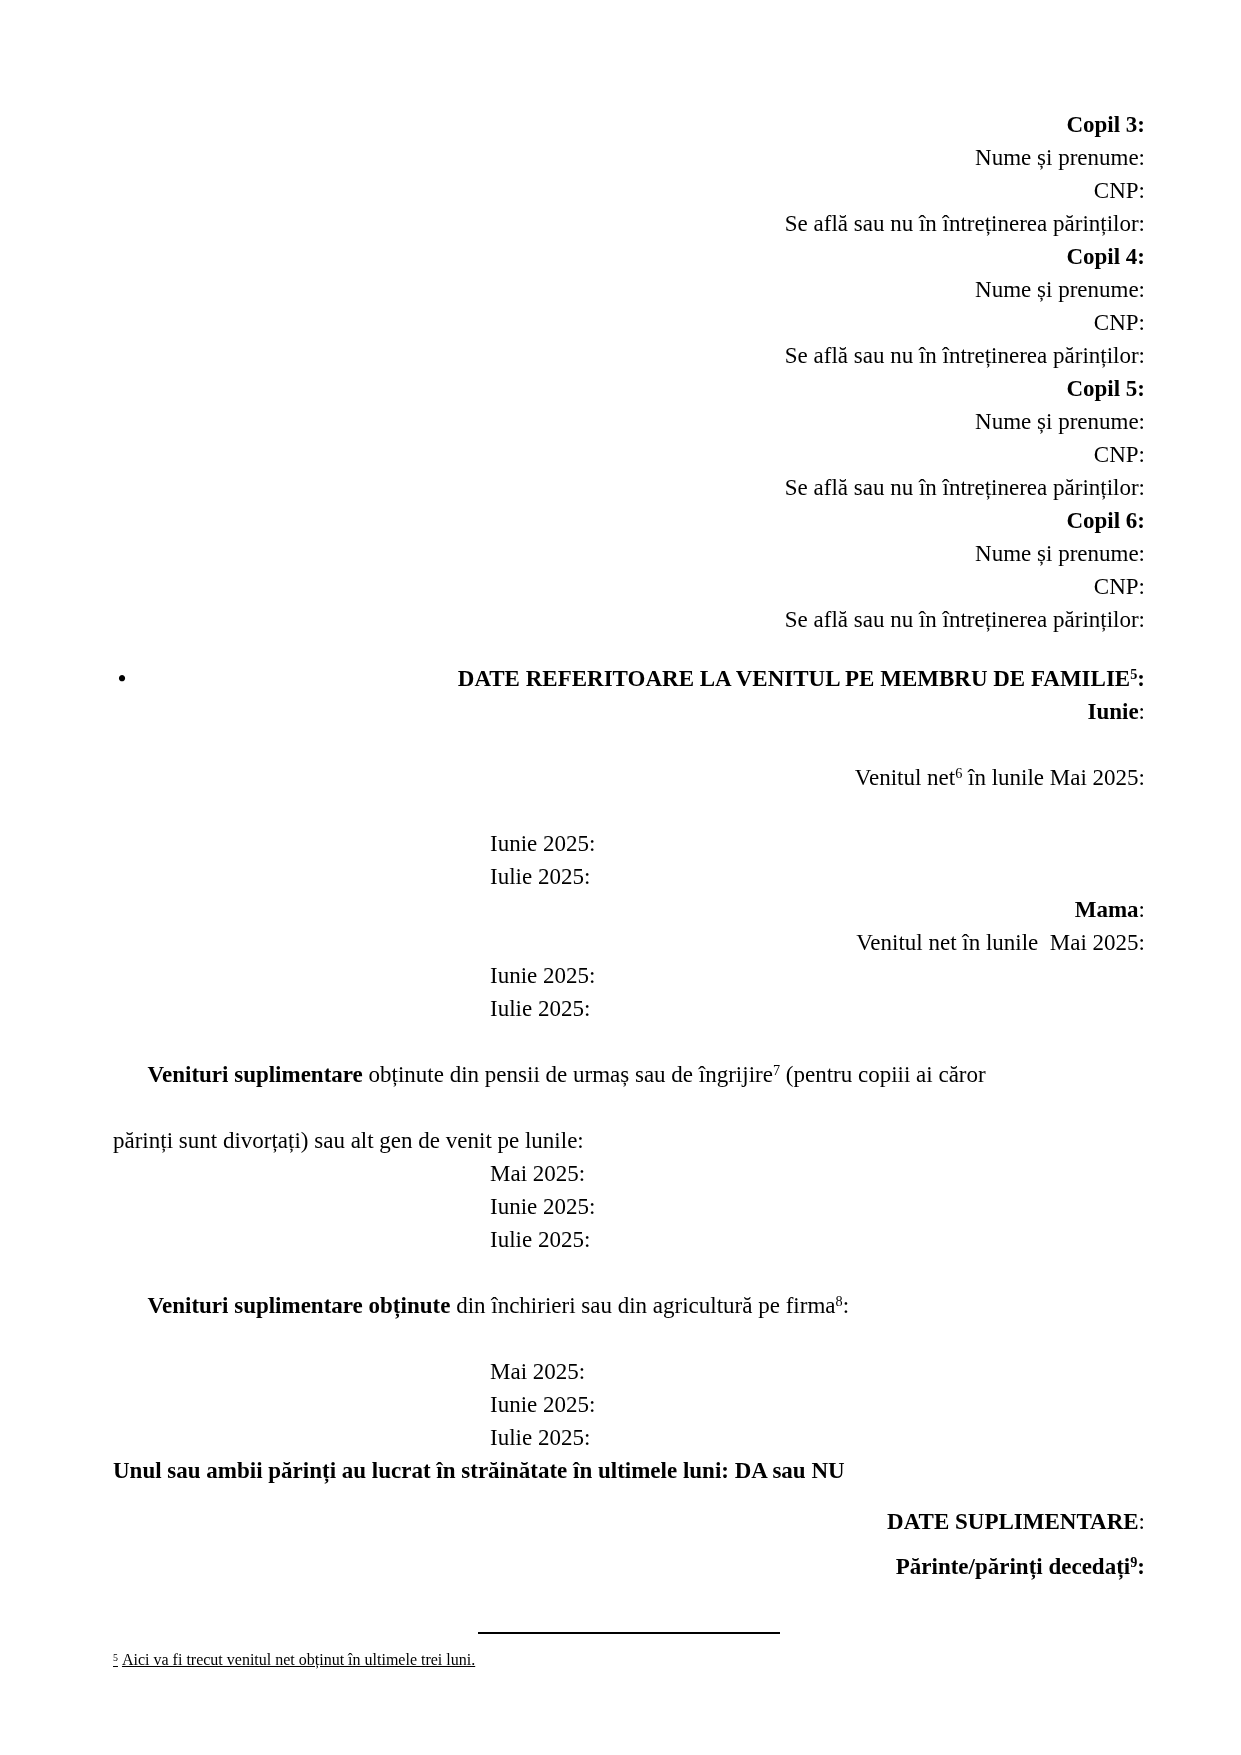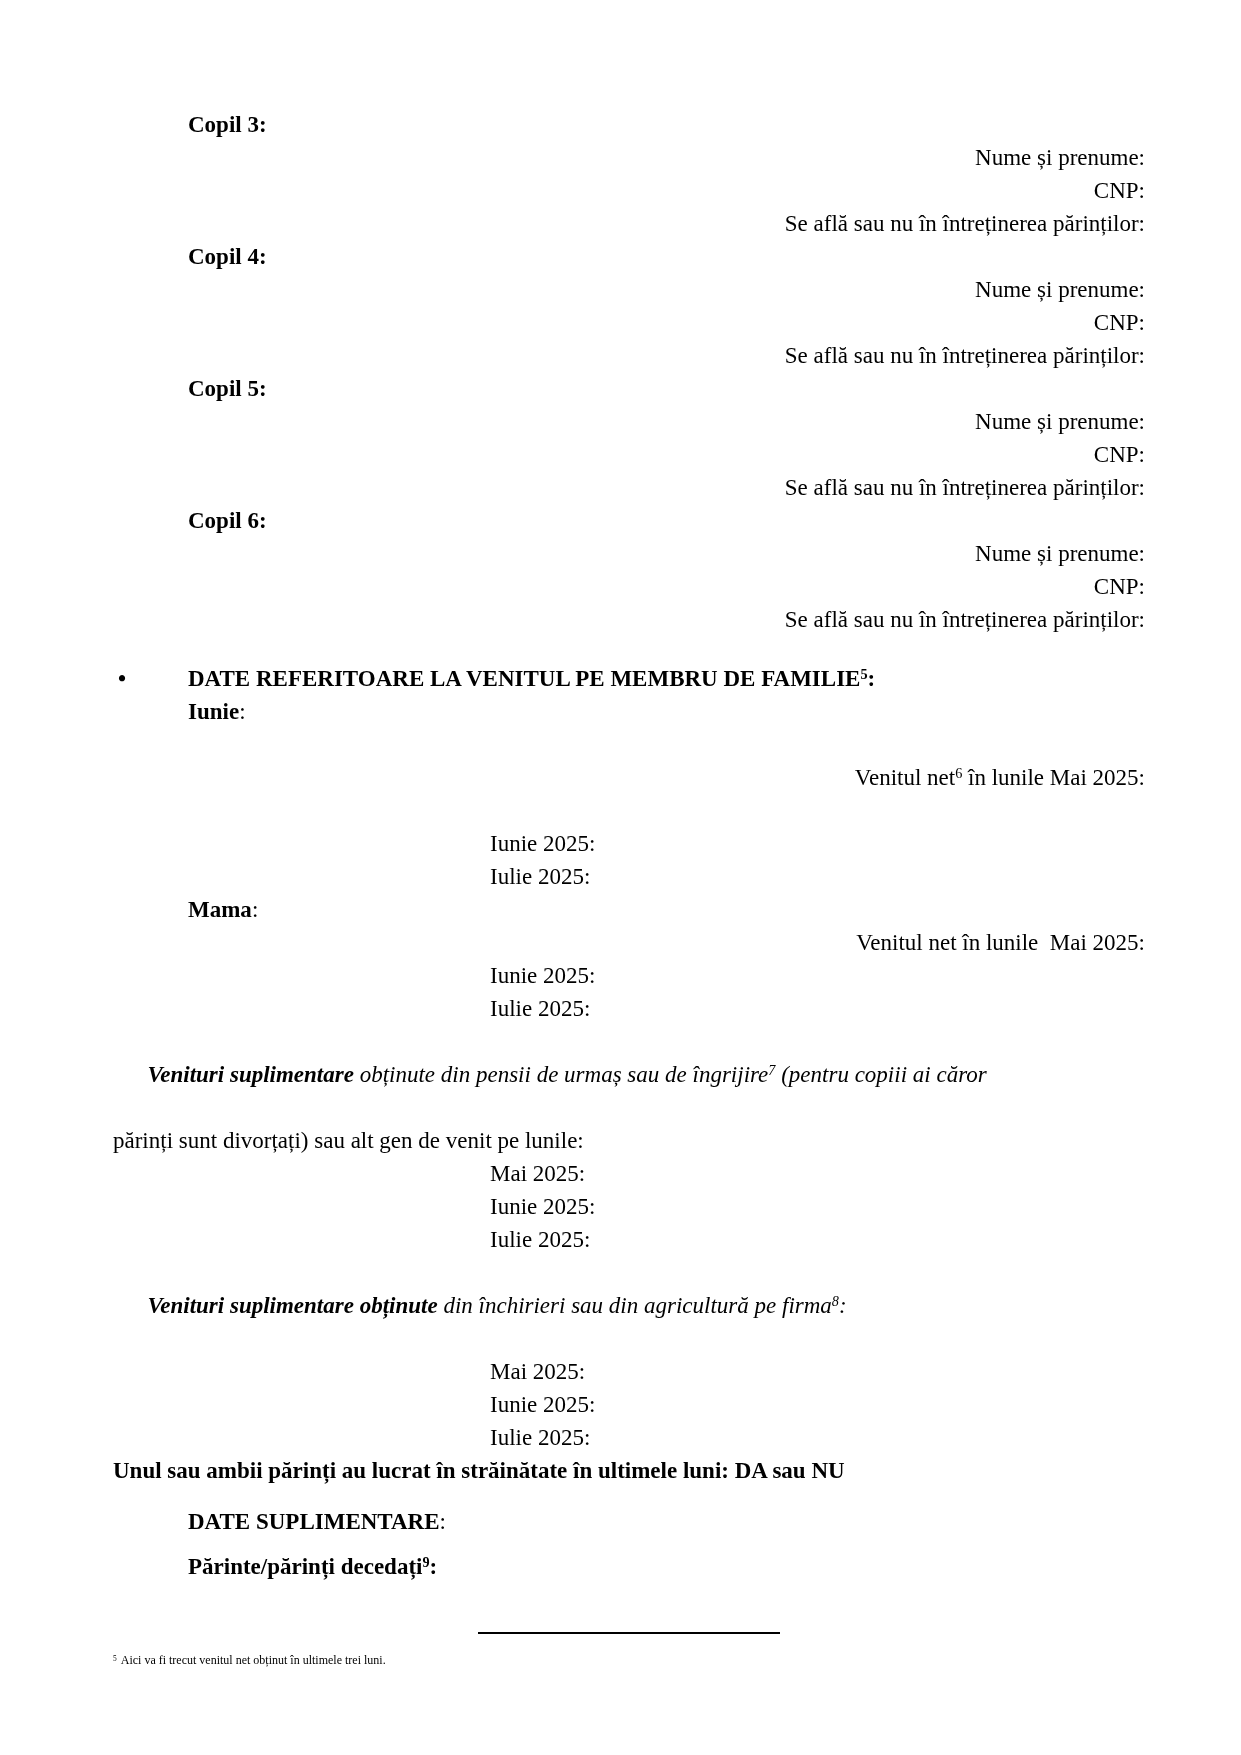--- a/index.html
+++ b/index.html
@@ -11,26 +11,26 @@
     background: #ffffff;
     color: #000000;
     font-family: "Liberation Serif", "DejaVu Serif", serif;
     font-size: 23px;
     box-sizing: border-box;
     padding: 108px 96px 0 113px;
     overflow: hidden;
   }
   .l { line-height: 33px; min-height: 33px; }
   .b { font-weight: bold; }
-  .ind1 { margin-left: 75px; }    
+  .ind1 { margin-left: 75px; text-align: right; }    
   .ind2 { margin-left: 85px; text-align: right; }   
   .ind3 { margin-left: 377px; }   
   .firstline-indent { text-indent: 75px; }
   .pre { white-space: pre-wrap; }
-  .nowrap-pre { white-space: pre; font-style: italic; }
+  .nowrap-pre { white-space: pre; }
   .rel { position: relative; }
   .bullet {
     position: absolute;
     left: -70px;
     top: 0;
     font-size: 23px;
   }
   sup {
     font-size: 0.62em;
     line-height: 0;
@@ -43,22 +43,23 @@
   .sp-c { height: 12px; }
   .sp-d { height: 27px; }
   .fn-sep {
     margin-top: 22px;
     margin-bottom: 14px;
     width: 302px;
     border: 0;
     border-top: 2px solid #000000;
   }
   .fn {
-    font-size: 12px;
+    font-size: 16px;
     line-height: 24.5px;
+    text-decoration: underline;
   }
   .fn sup { margin-right: 4px; top: -0.4em; }
 </style>
 </head>
 <body>
 
 <div class="page">
 
   <section>
     <div class="l ind1 b">Copil 3:</div>

